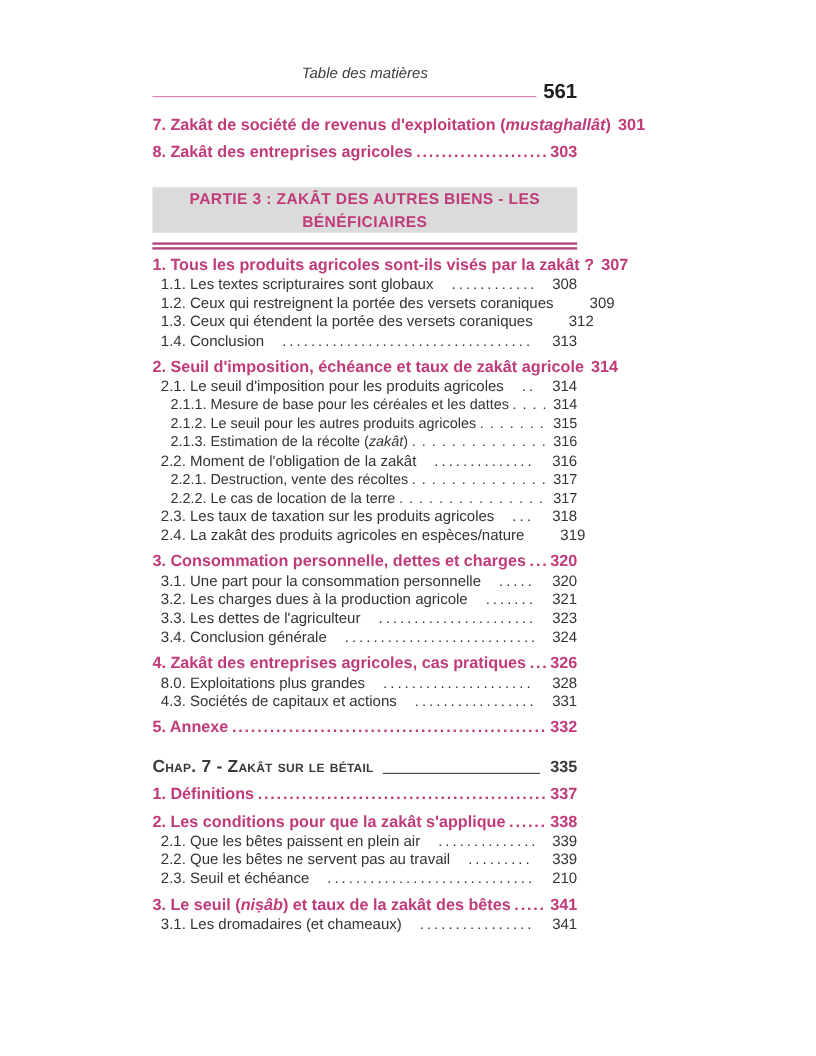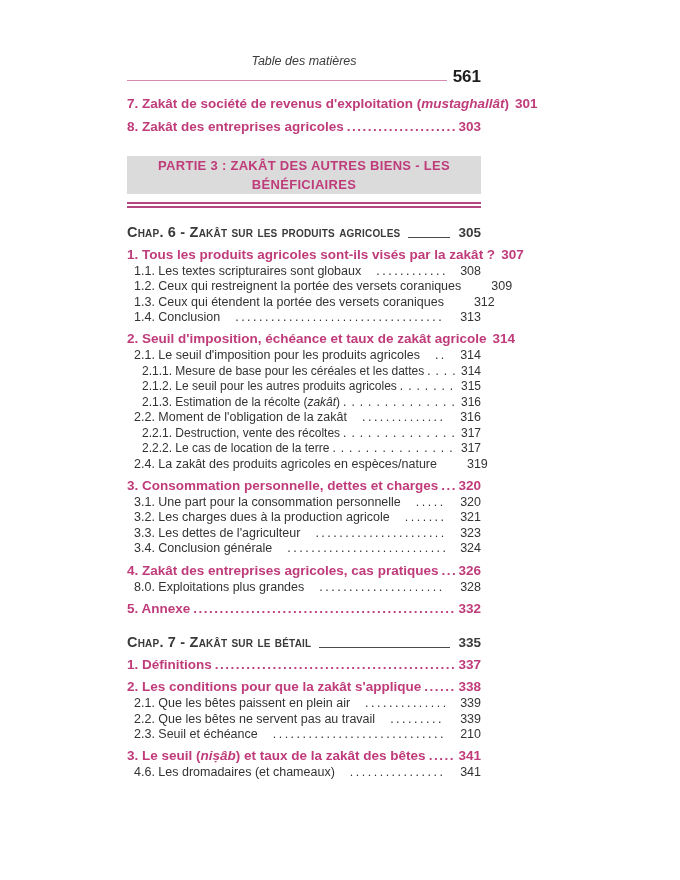--- a/index.html
+++ b/index.html
@@ -146,25 +146,20 @@
           <span class="dots"></span>
           <span class="pageno">303</span>
         </div>
       </div>
 
     <div class="part-band">PARTIE 3 : ZAKÂT DES AUTRES BIENS - LES BÉNÉFICIAIRES</div>
 
     <div class="double-rule"></div>
 
     <div id="chapters">
-        <div class="chap-row">
-          <span class="chap-title">Chap. 6 - Zakât sur les produits agricoles</span>
-          <span class="chap-line"></span>
-          <span class="chap-page">305</span>
-        </div>
         <div class="toc-row lvl1 accent">
           <span class="label"><span>1. Tous les produits agricoles sont-ils visés par la zakât ?</span></span>
           <span class="dots"></span>
           <span class="pageno">307</span>
         </div>
         <div class="toc-row lvl2">
           <span class="label"><span>1.1. Les textes scripturaires sont globaux</span></span>
           <span class="dots"></span>
           <span class="pageno">308</span>
         </div>
@@ -217,20 +212,25 @@
           <span class="label"><span>2.2.1. Destruction, vente des récoltes</span></span>
           <span class="dots"></span>
           <span class="pageno">317</span>
         </div>
         <div class="toc-row lvl3">
           <span class="label"><span>2.2.2. Le cas de location de la terre</span></span>
           <span class="dots"></span>
           <span class="pageno">317</span>
         </div>
         <div class="toc-row lvl2">
+          <span class="label"><span>2.3. Les taux de taxation sur les produits agricoles</span></span>
+          <span class="dots"></span>
+          <span class="pageno">318</span>
+        </div>
+        <div class="toc-row lvl2">
           <span class="label"><span>2.4. La zakât des produits agricoles en espèces/nature</span></span>
           <span class="dots"></span>
           <span class="pageno">319</span>
         </div>
         <div class="toc-row lvl1 accent">
           <span class="label"><span>3. Consommation personnelle, dettes et charges</span></span>
           <span class="dots"></span>
           <span class="pageno">320</span>
         </div>
         <div class="toc-row lvl2">
@@ -255,20 +255,25 @@
         </div>
         <div class="toc-row lvl1 accent">
           <span class="label"><span>4. Zakât des entreprises agricoles, cas pratiques</span></span>
           <span class="dots"></span>
           <span class="pageno">326</span>
         </div>
         <div class="toc-row lvl2">
           <span class="label"><span>8.0. Exploitations plus grandes</span></span>
           <span class="dots"></span>
           <span class="pageno">328</span>
+        </div>
+        <div class="toc-row lvl2">
+          <span class="label"><span>4.3. Sociétés de capitaux et actions</span></span>
+          <span class="dots"></span>
+          <span class="pageno">331</span>
         </div>
         <div class="toc-row lvl1 accent">
           <span class="label"><span>5. Annexe</span></span>
           <span class="dots"></span>
           <span class="pageno">332</span>
         </div>
         <div class="chap-row">
           <span class="chap-title">Chap. 7 - Zakât sur le bétail</span>
           <span class="chap-line"></span>
           <span class="chap-page">335</span>
@@ -297,20 +302,20 @@
           <span class="label"><span>2.3. Seuil et échéance</span></span>
           <span class="dots"></span>
           <span class="pageno">210</span>
         </div>
         <div class="toc-row lvl1 accent">
           <span class="label"><span>3. Le seuil (</span><i>niṣâb</i><span>) et taux de la zakât des bêtes</span></span>
           <span class="dots"></span>
           <span class="pageno">341</span>
         </div>
         <div class="toc-row lvl2">
-          <span class="label"><span>4.6. Les dromadaires (et chameaux)</span></span>
+          <span class="label"><span>3.1. Les dromadaires (et chameaux)</span></span>
           <span class="dots"></span>
           <span class="pageno">341</span>
         </div>
       </div>
 
   </div>
 </div>
 
 </body></html>

